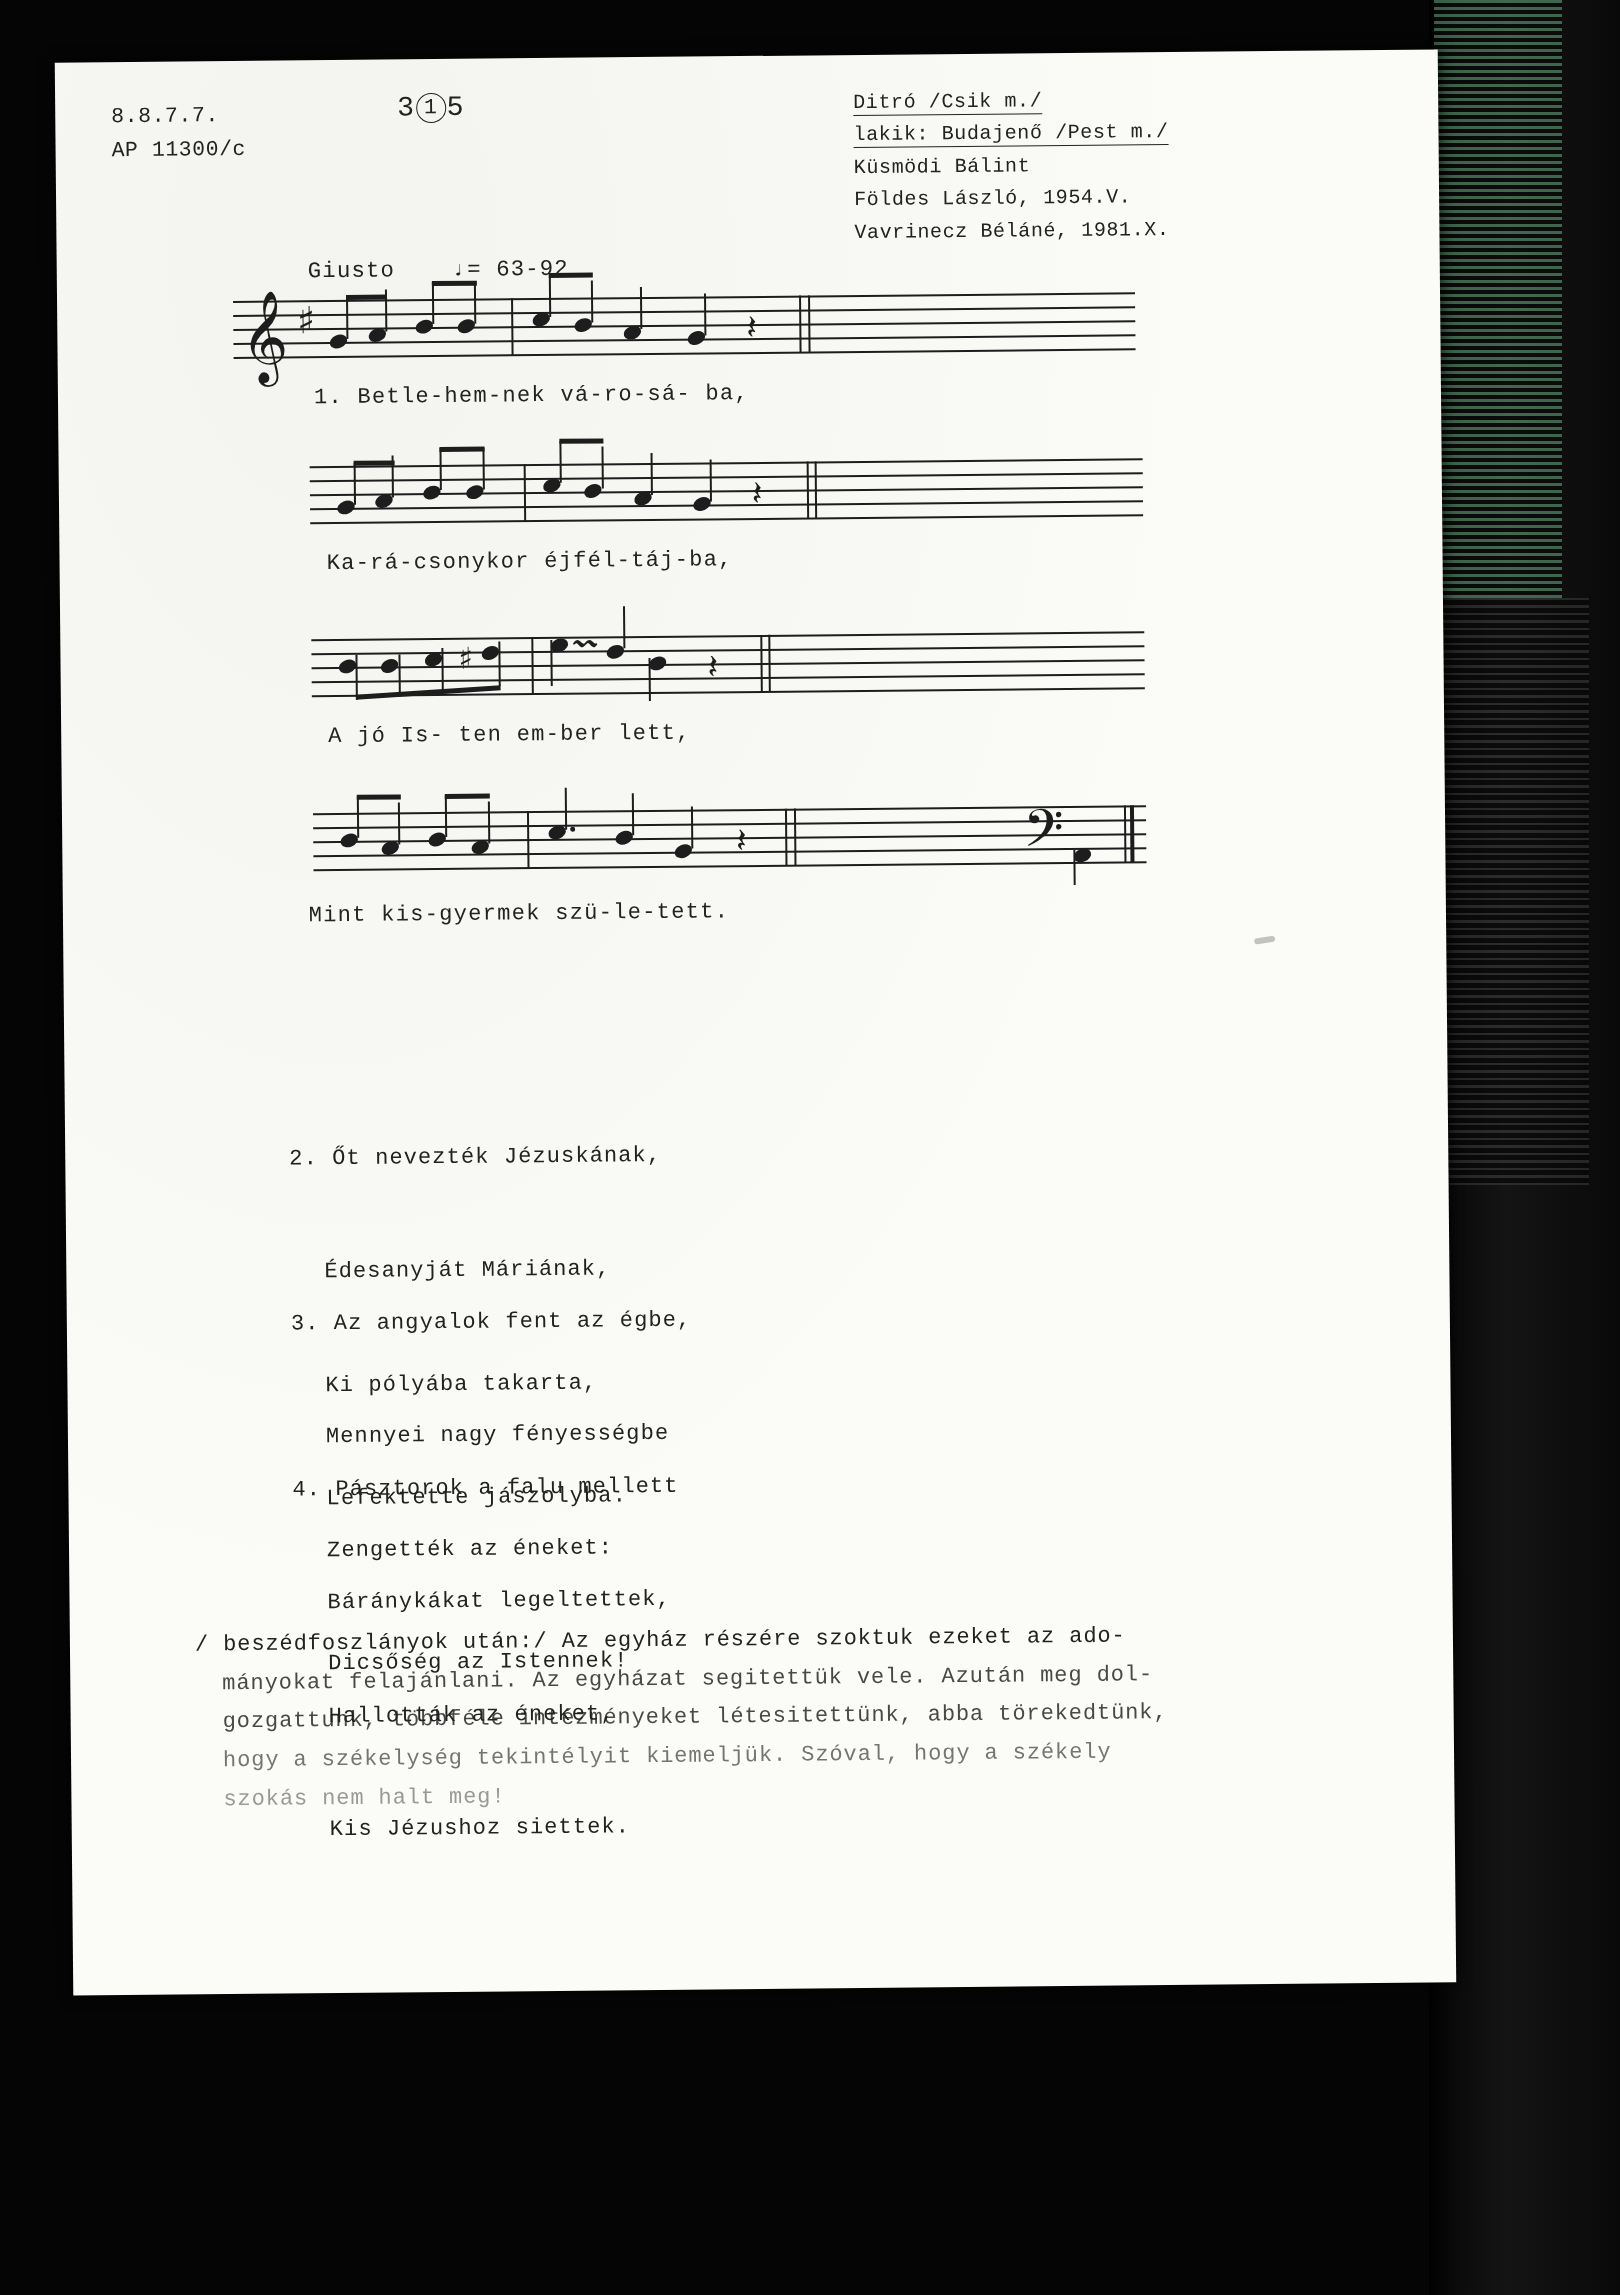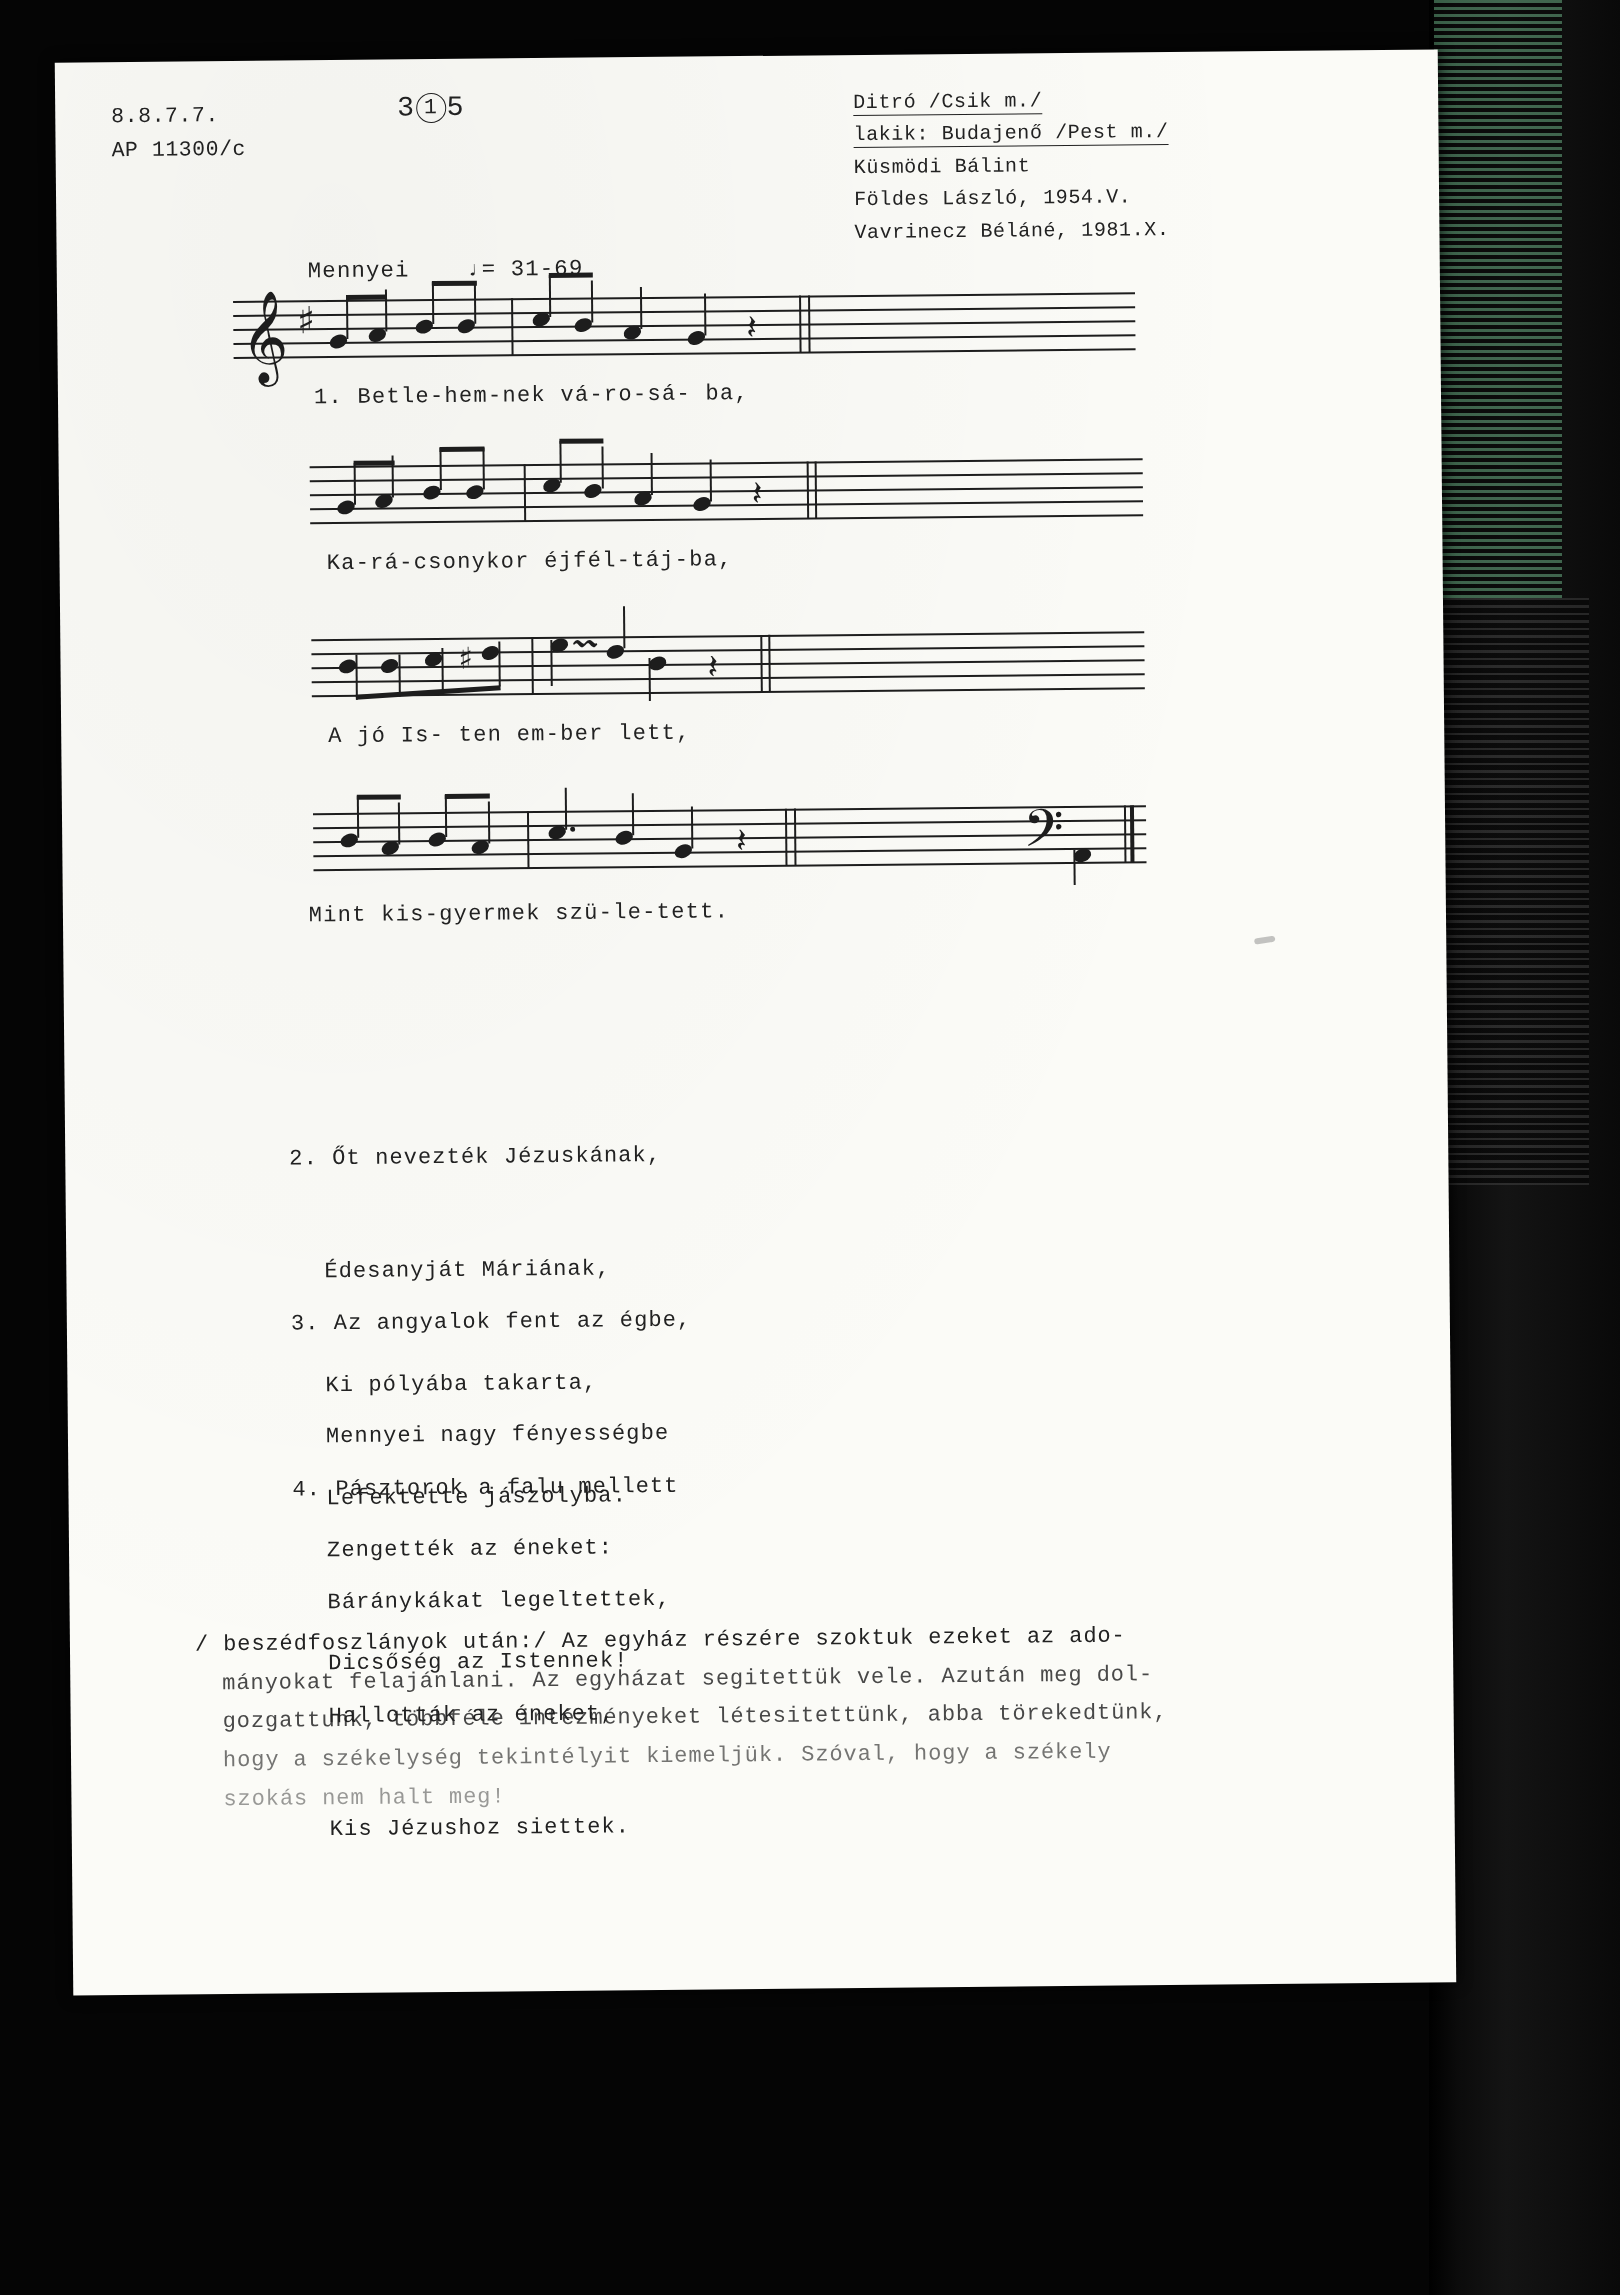--- a/index.html
+++ b/index.html
@@ -102,22 +102,22 @@
 
   <div class="typ hdr-right">
     <div><span class="u">Ditró /Csik m./</span></div>
     <div><span class="u">lakik: Budajenő /Pest m./</span></div>
     <div>Küsmödi Bálint</div>
     <div>Földes László, 1954.V.</div>
     <div>Vavrinecz Béláné, 1981.X.</div>
   </div>
 
   <div class="typ tempo">
-    <span>Mennyei</span>
-    &nbsp;&nbsp;&nbsp;<span class="note">♩</span><span>= 31-69</span>
+    <span>Giusto</span>
+    &nbsp;&nbsp;&nbsp;<span class="note">♩</span><span>= 63-92</span>
   </div>
 
   <div class="system" style="left:176px;top:240px;width:902px;">
     <div class="staff">
       <div class="line"></div>
           <div class="line"></div>
           <div class="line"></div>
           <div class="line"></div>
           <div class="line"></div>
       <span class="clef" style="left:7.5px;top:36px;">𝄞</span>

